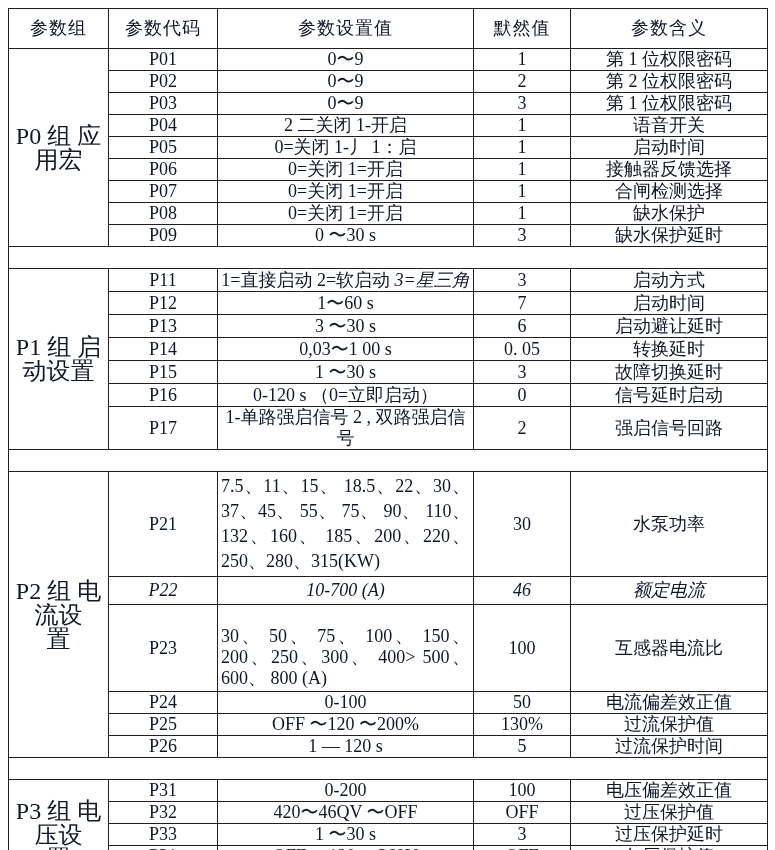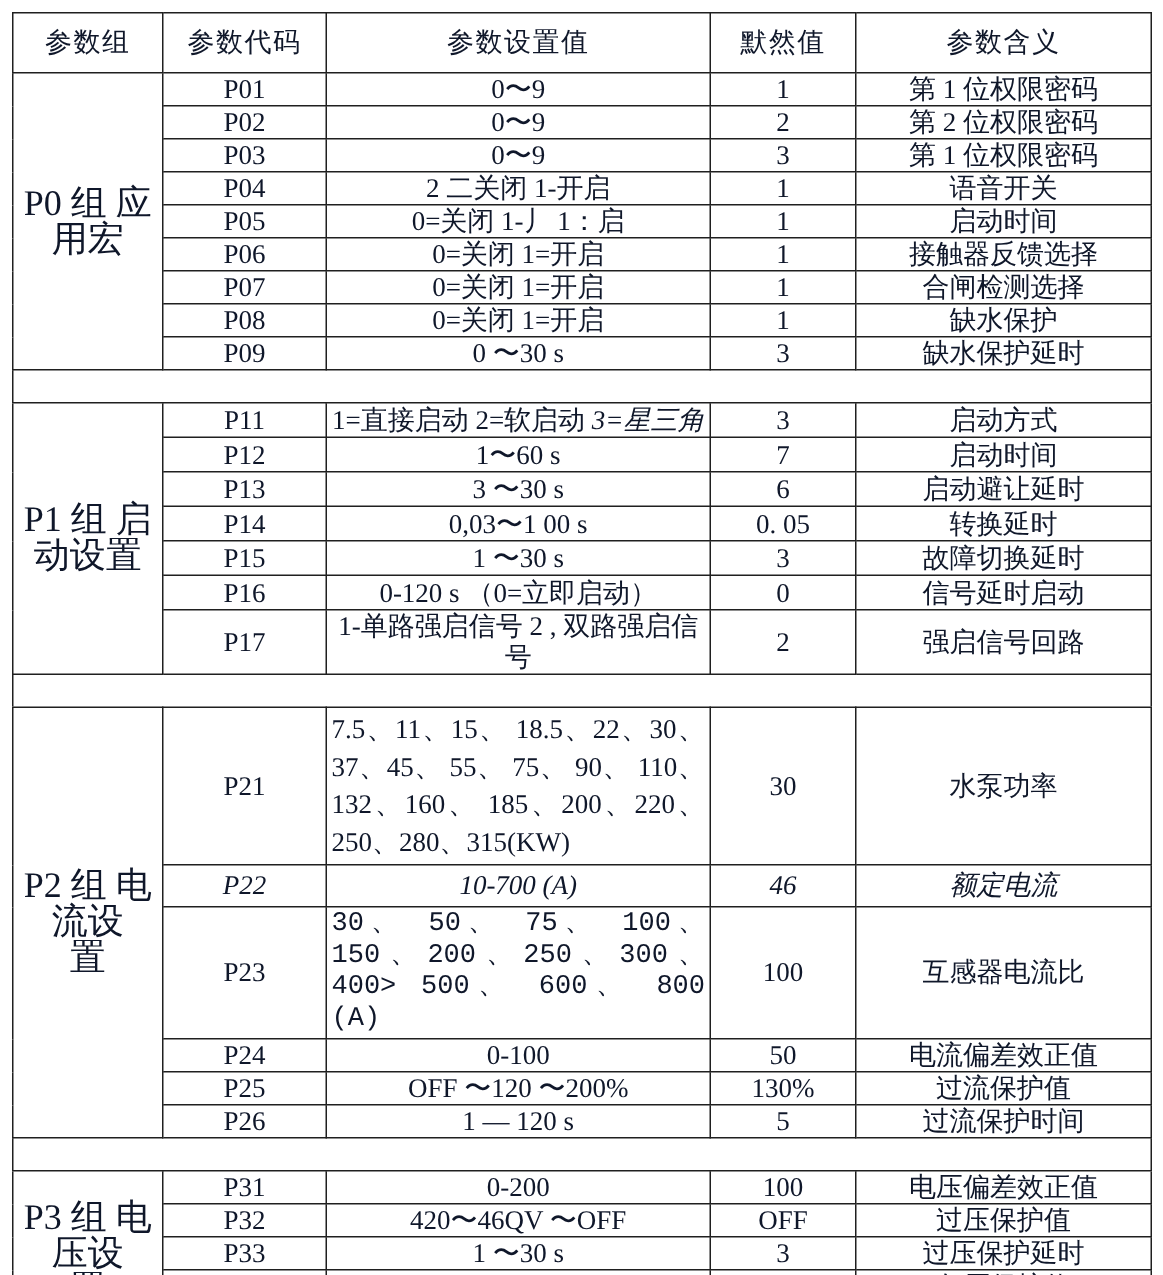--- a/index.html
+++ b/index.html
@@ -58,21 +58,21 @@
   td.setting-cell {
     text-align: center;
     padding: 0 2px;
   }
   tr[data-code="P21"] td.setting-cell,
   tr[data-code="P23"] td.setting-cell {
     text-align: justify;
     line-height: 25px;
     padding: 2px 3px;
   }
-  tr[data-code="P23"] td.setting-cell { line-height: 21px; vertical-align: top; padding-top: 1px; font-family: Liberation Mono, monospace; }
+  tr[data-code="P23"] td.setting-cell { line-height: 21px; vertical-align: top; padding-top: 21px; }
   td.setting-cell i { }
 
   tr.sep-row { height: 24px; }
   tr.sep-row td {
     border-left: 0;
     border-right: 0;
     background: #ffffff;
   }
 </style>
 </head>

